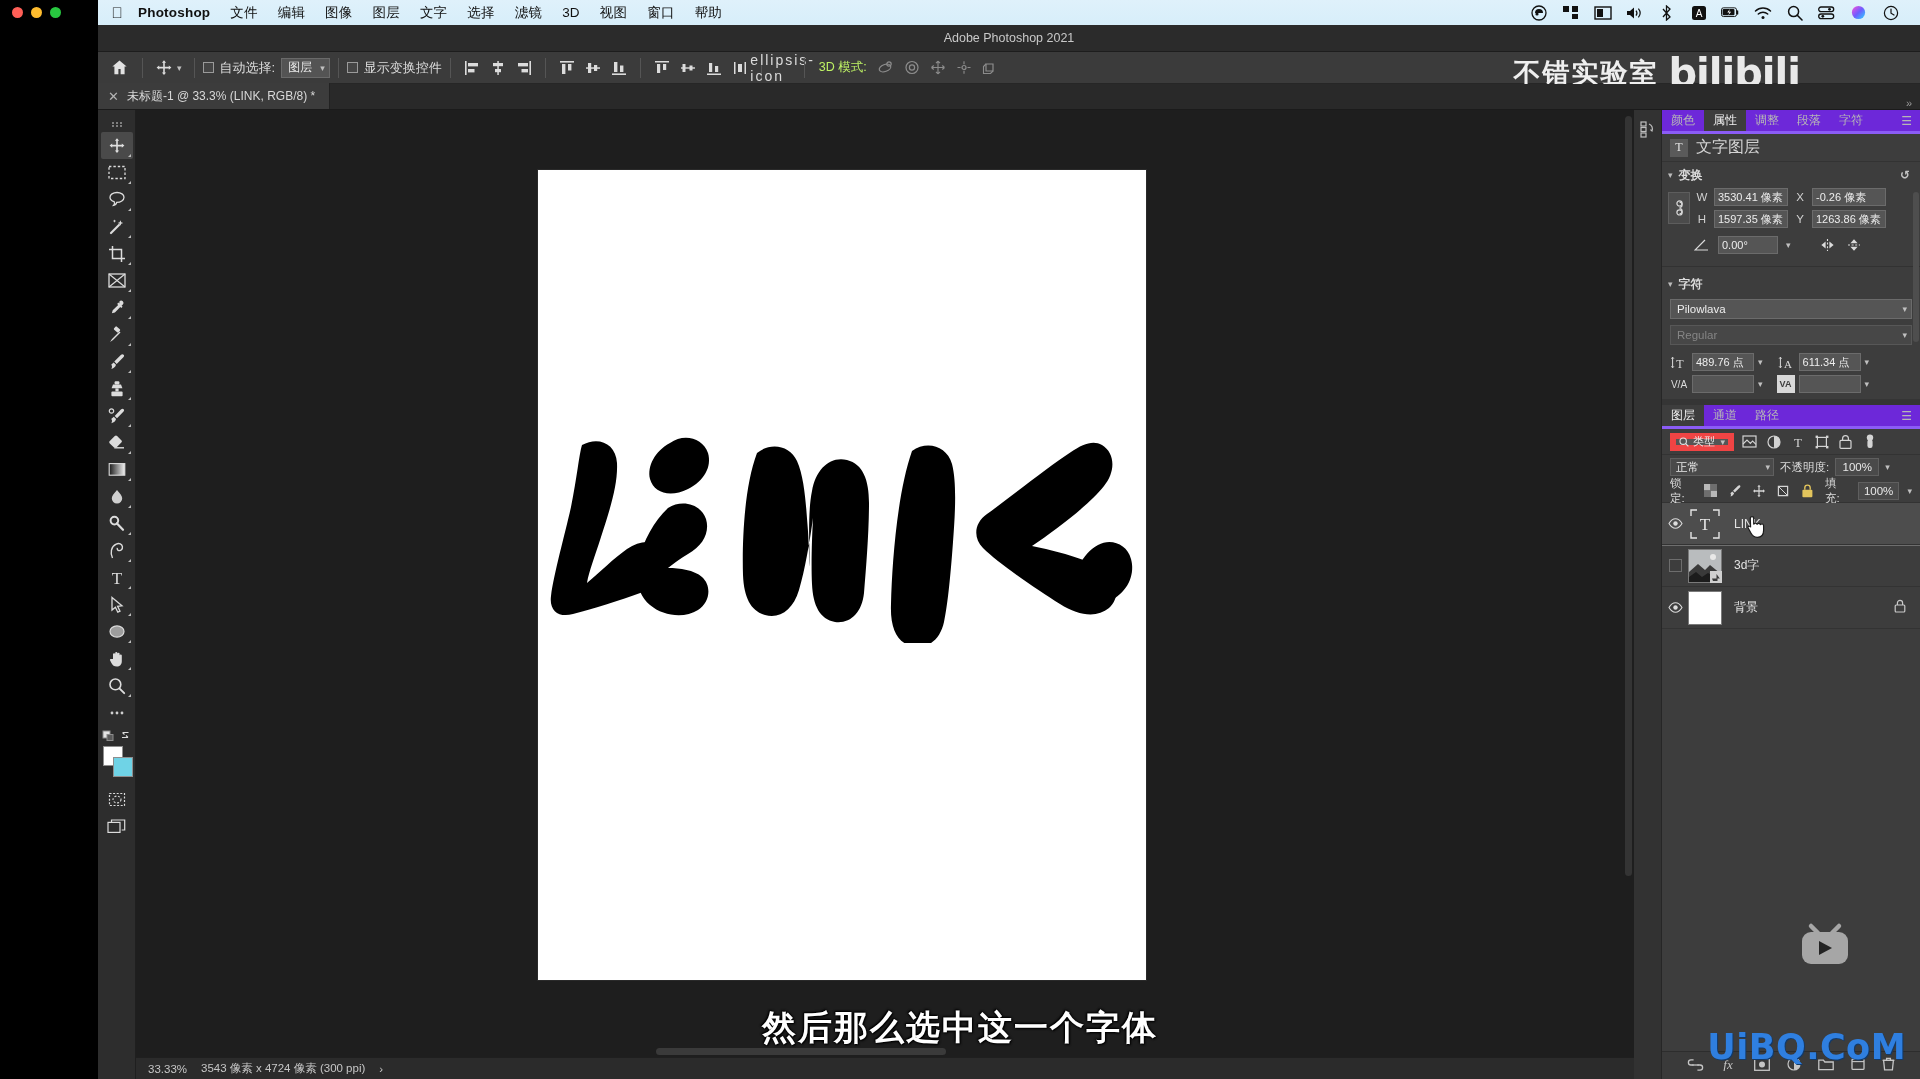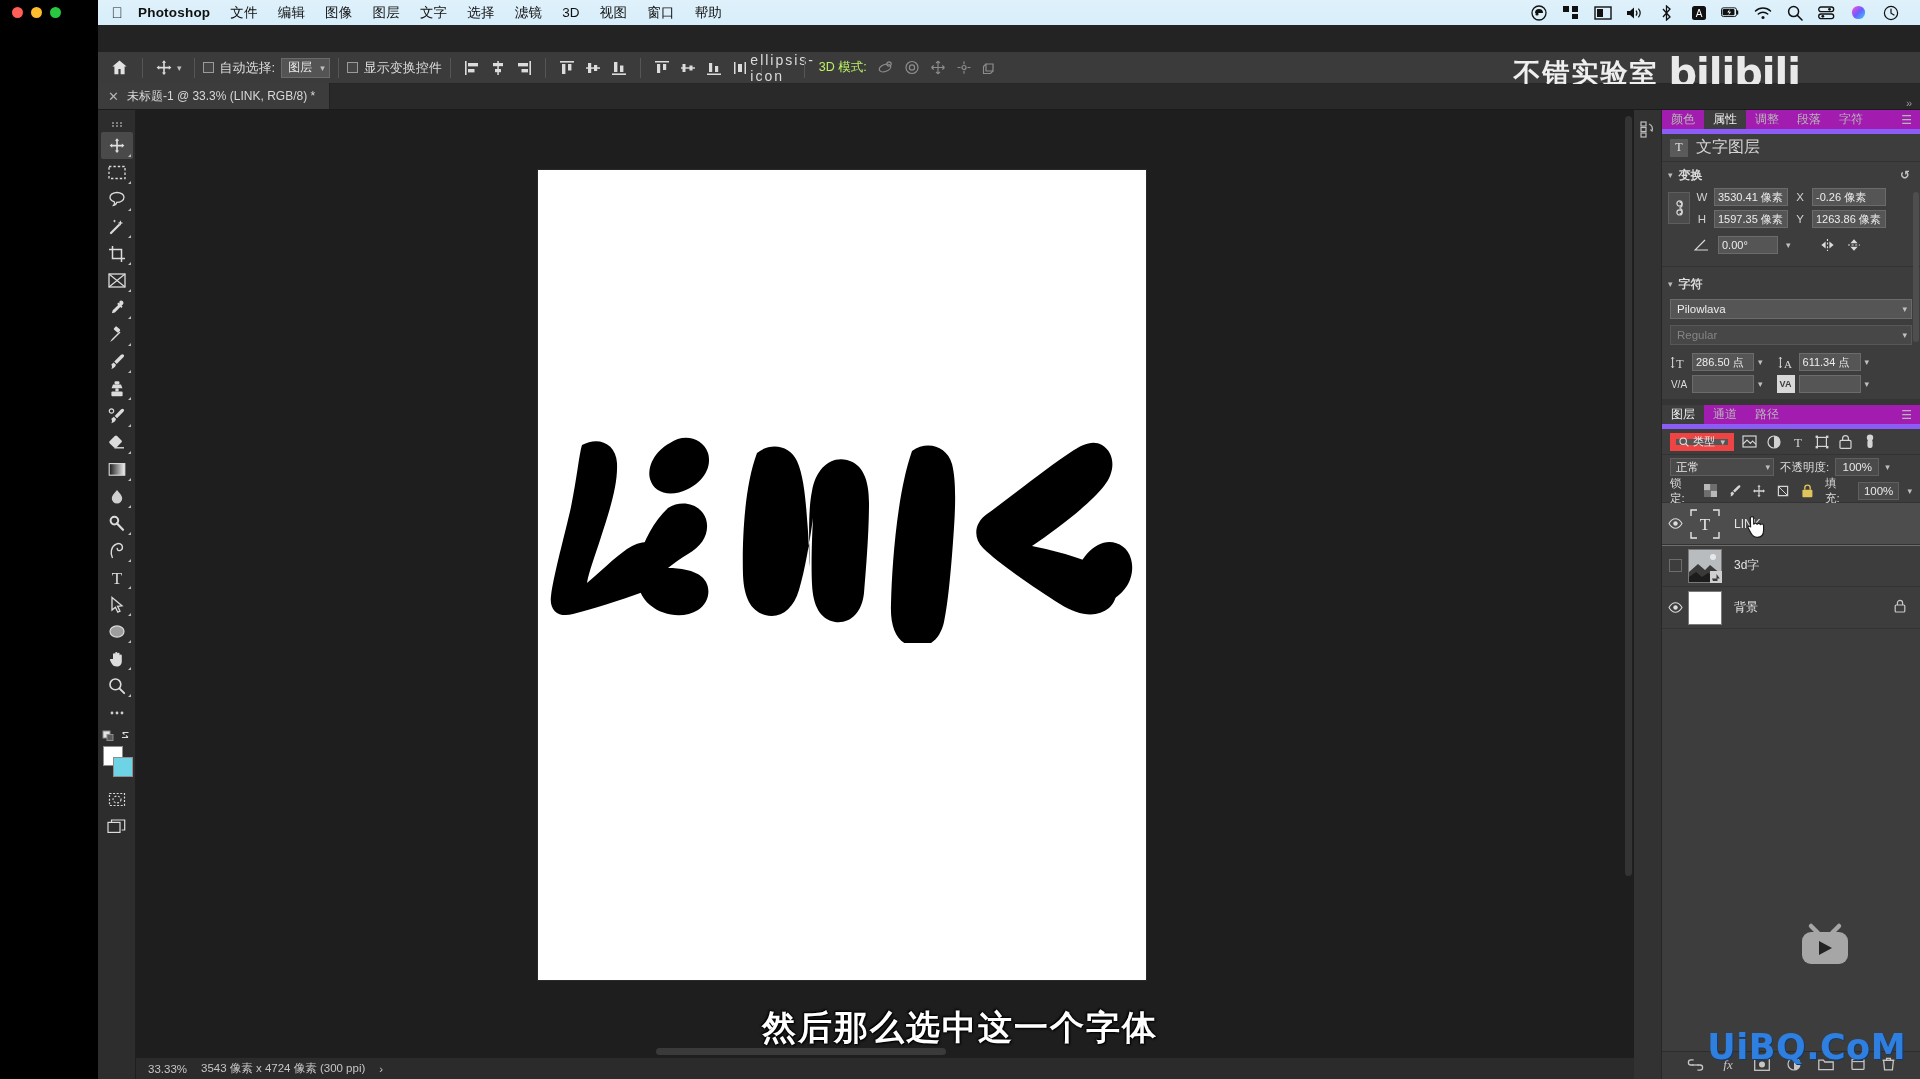--- a/index.html
+++ b/index.html
@@ -125,21 +125,21 @@
     display:flex; align-items:center; gap: 14px; padding-left: 12px;
     color:#c7c7c7; font-size: 11.5px;
   }
 
   
   .ps-right { position: absolute; right: 0; top: 85px; width: 286px; bottom: 0; background:#353535; display:flex; }
   .dock-rail { width: 28px; background:#323232; border-right:1px solid #262626; padding-top:8px; display:flex; flex-direction:column; align-items:center; gap:10px;}
   .dock-rail .rail-ico { width:22px;height:22px;display:flex;align-items:center;justify-content:center;color:#bfbfbf;}
   .dock-panels { flex:1; display:flex; flex-direction:column; }
 
-  .panel-tabs { height: 24px; background:#a21caf; display:flex; align-items:stretch; border-bottom:5px solid #8b5cf6; }
+  .panel-tabs { height: 24px; background:#6d28d9; display:flex; align-items:stretch; border-bottom:3px solid #8b5cf6; }
   .ptab { padding: 0 9px; display:flex; align-items:center; font-size:12px; color:#b6b6b6; }
   .ptab.active { background:#3d3d3d; color:#f0f0f0; }
   .ptab-menu { margin-left:auto; display:flex; align-items:center; padding:0 8px; color:#b6b6b6; font-size:12px;}
 
   .prop-body { background:#3d3d3d; color:#d3d3d3; }
   .prop-head { height:28px; display:flex; align-items:center; gap:8px; padding-left:8px; border-bottom:1px solid #333; }
   .t-badge { width:18px;height:18px;background:#5a5a5a; display:flex;align-items:center;justify-content:center; font-size:12px; color:#e6e6e6; font-family:"Liberation Serif", serif;}
   .sect-head { height:26px; display:flex; align-items:center; gap:6px; padding-left:6px; font-size:12px; color:#dcdcdc; font-weight:bold;}
   .sect-head .chev { font-size:9px; color:#bbb; }
   .sect-head .reset { margin-left:auto; padding-right:10px; color:#c4c4c4; font-size:12px;}
@@ -308,20 +308,21 @@
         <svg width="16" height="16" viewBox="0 0 16 16">
             <circle cx="8" cy="8" r="6.6" fill="none" stroke="#111" stroke-width="1.2"></circle>
             <path d="M8 4v4.2l3 1.8" fill="none" stroke="#111" stroke-width="1.2" stroke-linecap="round"></path>
           </svg>
       </span>
     </span>
   </div>
 
   <div class="ps-app">
 
+    <div class="ps-title">Adobe Photoshop 2021</div>
 
     <div class="ps-options">
       <span class="home-btn">
         <svg width="17" height="17" viewBox="0 0 17 17">
             <path d="M8.5 1.6L1.4 7.6h2v7.6h4V10h2.2v5.2h4V7.6h2z" fill="#e2e2e2"></path>
           </svg>
       </span>
       <span class="opt-sep"></span>
       <span class="tool-chip">
         <svg width="18" height="18" viewBox="0 0 18 18">
@@ -763,21 +764,21 @@
             </span>
           </div>
 
           <div class="row" style="gap:4px; padding: 4px 8px;">
             <span class="mini-ico">
               <svg width="16" height="15" viewBox="0 0 16 15">
                   <text x="9" y="13" font-size="12" fill="#dcdcdc" text-anchor="middle" font-family="Liberation Serif">T</text>
                   <path d="M1.6 2.5v10M0.4 3.6L1.6 2.2 2.8 3.6M0.4 11.4l1.2 1.4 1.2-1.4" fill="none" stroke="#dcdcdc" stroke-width="1"></path>
                 </svg>
             </span>
-            <span class="num-box">286.50 点</span>
+            <span class="num-box">489.76 点</span>
             <span class="caret">▾</span>
             <span class="mini-ico" style="margin-left:10px">
               <svg width="16" height="15" viewBox="0 0 16 15">
                   <text x="10" y="13" font-size="11" fill="#dcdcdc" text-anchor="middle" font-family="Liberation Serif">A</text>
                   <path d="M2.4 2.5v10M1.2 3.6L2.4 2.2 3.6 3.6M1.2 11.4l1.2 1.4 1.2-1.4" fill="none" stroke="#dcdcdc" stroke-width="1"></path>
                 </svg>
             </span>
             <span class="num-box">611.34 点</span>
             <span class="caret">▾</span>
           </div>

